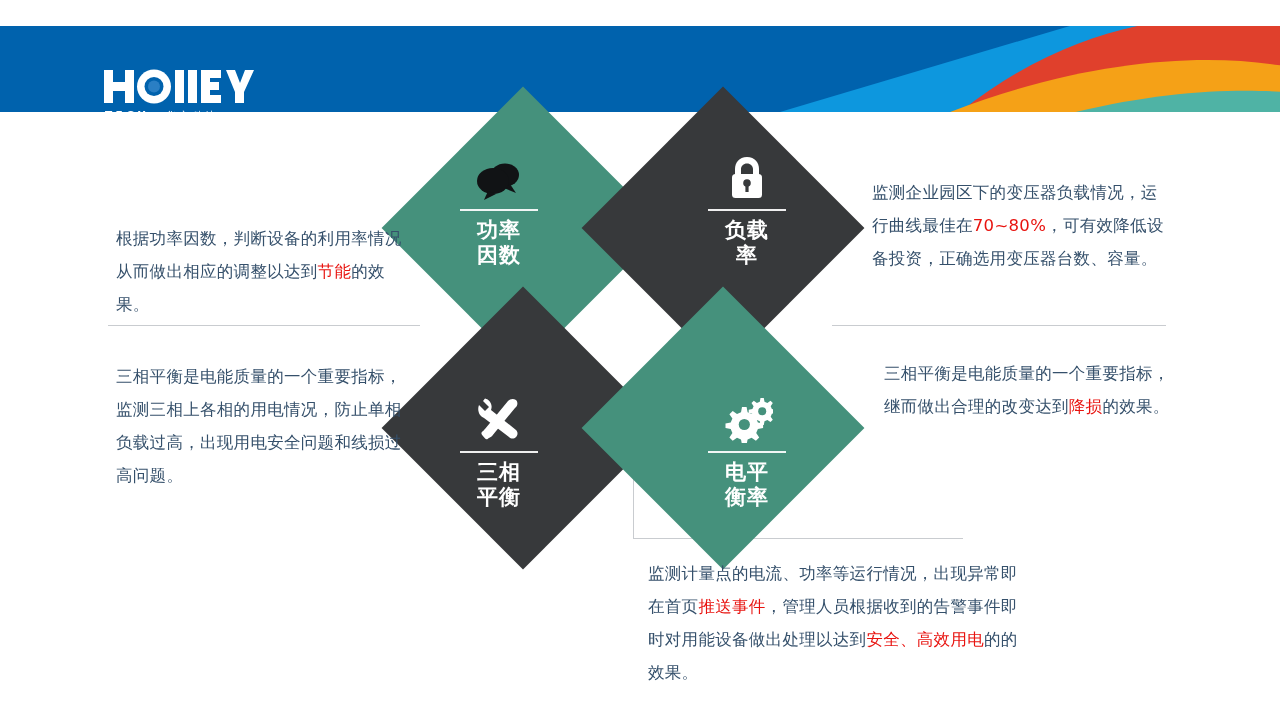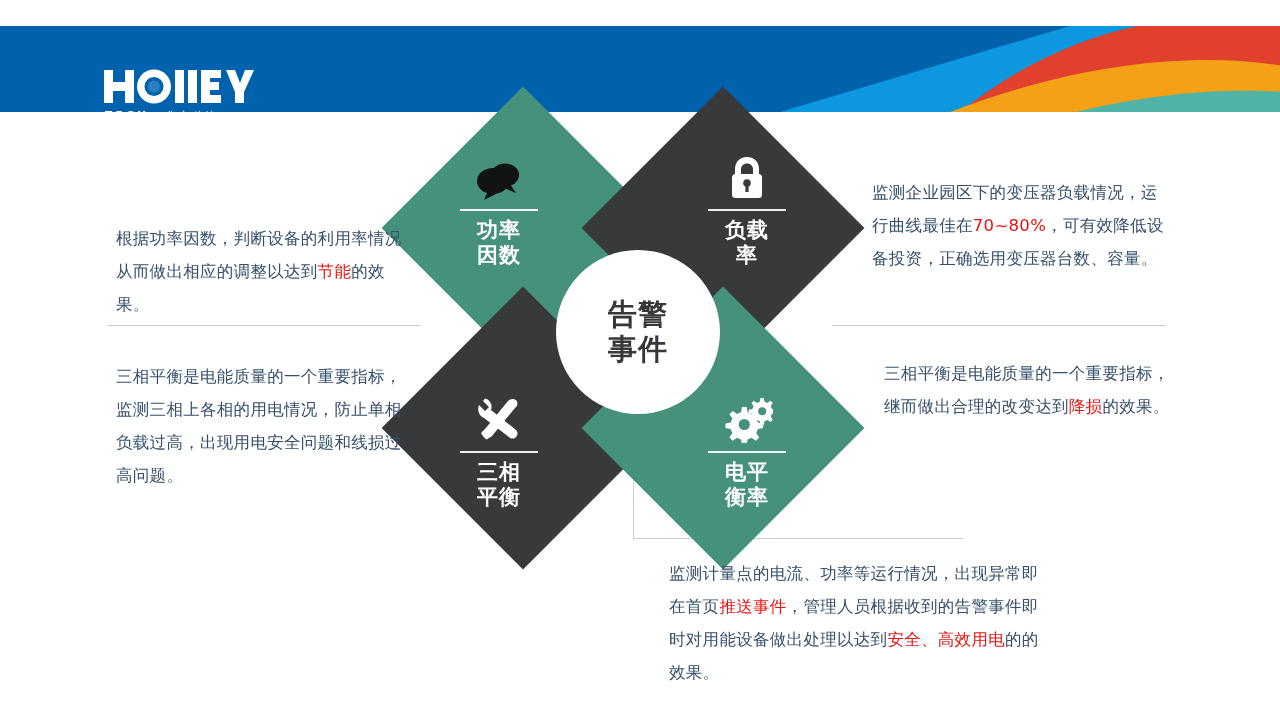--- a/index.html
+++ b/index.html
@@ -140,21 +140,21 @@
     line-height: 33px;
     color: #35506b;
     letter-spacing: 0.3px;
   }
   .tblock .hl { color: #e8130f; }
 
   .t-left-top    { left: 116px; top: 222px;  width: 300px; }
   .t-left-bottom { left: 116px; top: 360px;  width: 300px; }
   .t-right-top   { left: 872px; top: 176px;  width: 300px; }
   .t-right-mid   { left: 884px; top: 357px;  width: 290px; }
-  .t-bottom      { left: 648px; top: 557px;  width: 370px; margin-left: 21px; }
+  .t-bottom      { left: 648px; top: 557px;  width: 370px; }
 
   
   .rule {
     position: absolute;
     background: #c9ccd0;
   }
   .rule-h { height: 1px; }
   .rule-v { width: 1px; }
   .rule-left   { left: 108px; top: 325px; width: 312px; }
   .rule-right  { left: 832px; top: 325px; width: 334px; }
@@ -305,25 +305,19 @@
         </div>
         <div class="d-rule"></div>
         <div class="d-label">
           <div>电平</div>
           <div>衡率</div>
         </div>
       </div>
     </div>
   </div>
 
-  <div class="center-circle">
-    <div class="center-text">
-      <div>告警</div>
-      <div>事件</div>
-    </div>
-  </div>
 </div>
 
 <div class="tblock t-left-top"><span>根据功率因数，判断设备的利用率情况从而做出相应的调整以达到</span><span class="hl">节能</span><span>的效果。</span></div>
 <div class="tblock t-left-bottom"><span>三相平衡是电能质量的一个重要指标，监测三相上各相的用电情况，防止单相负载过高，出现用电安全问题和线损过高问题。</span></div>
 <div class="tblock t-right-top"><span>监测企业园区下的变压器负载情况，运行曲线最佳在</span><span class="hl">70~80%</span><span>，可有效降低设备投资，正确选用变压器台数、容量。</span></div>
 <div class="tblock t-right-mid"><span>三相平衡是电能质量的一个重要指标，继而做出合理的改变达到</span><span class="hl">降损</span><span>的效果。</span></div>
 <div class="tblock t-bottom"><span>监测计量点的电流、功率等运行情况，出现异常即在首页</span><span class="hl">推送事件</span><span>，管理人员根据收到的告警事件即时对用能设备做出处理以达到</span><span class="hl">安全、高效用电</span><span>的的效果。</span></div>
 
 </body></html>

